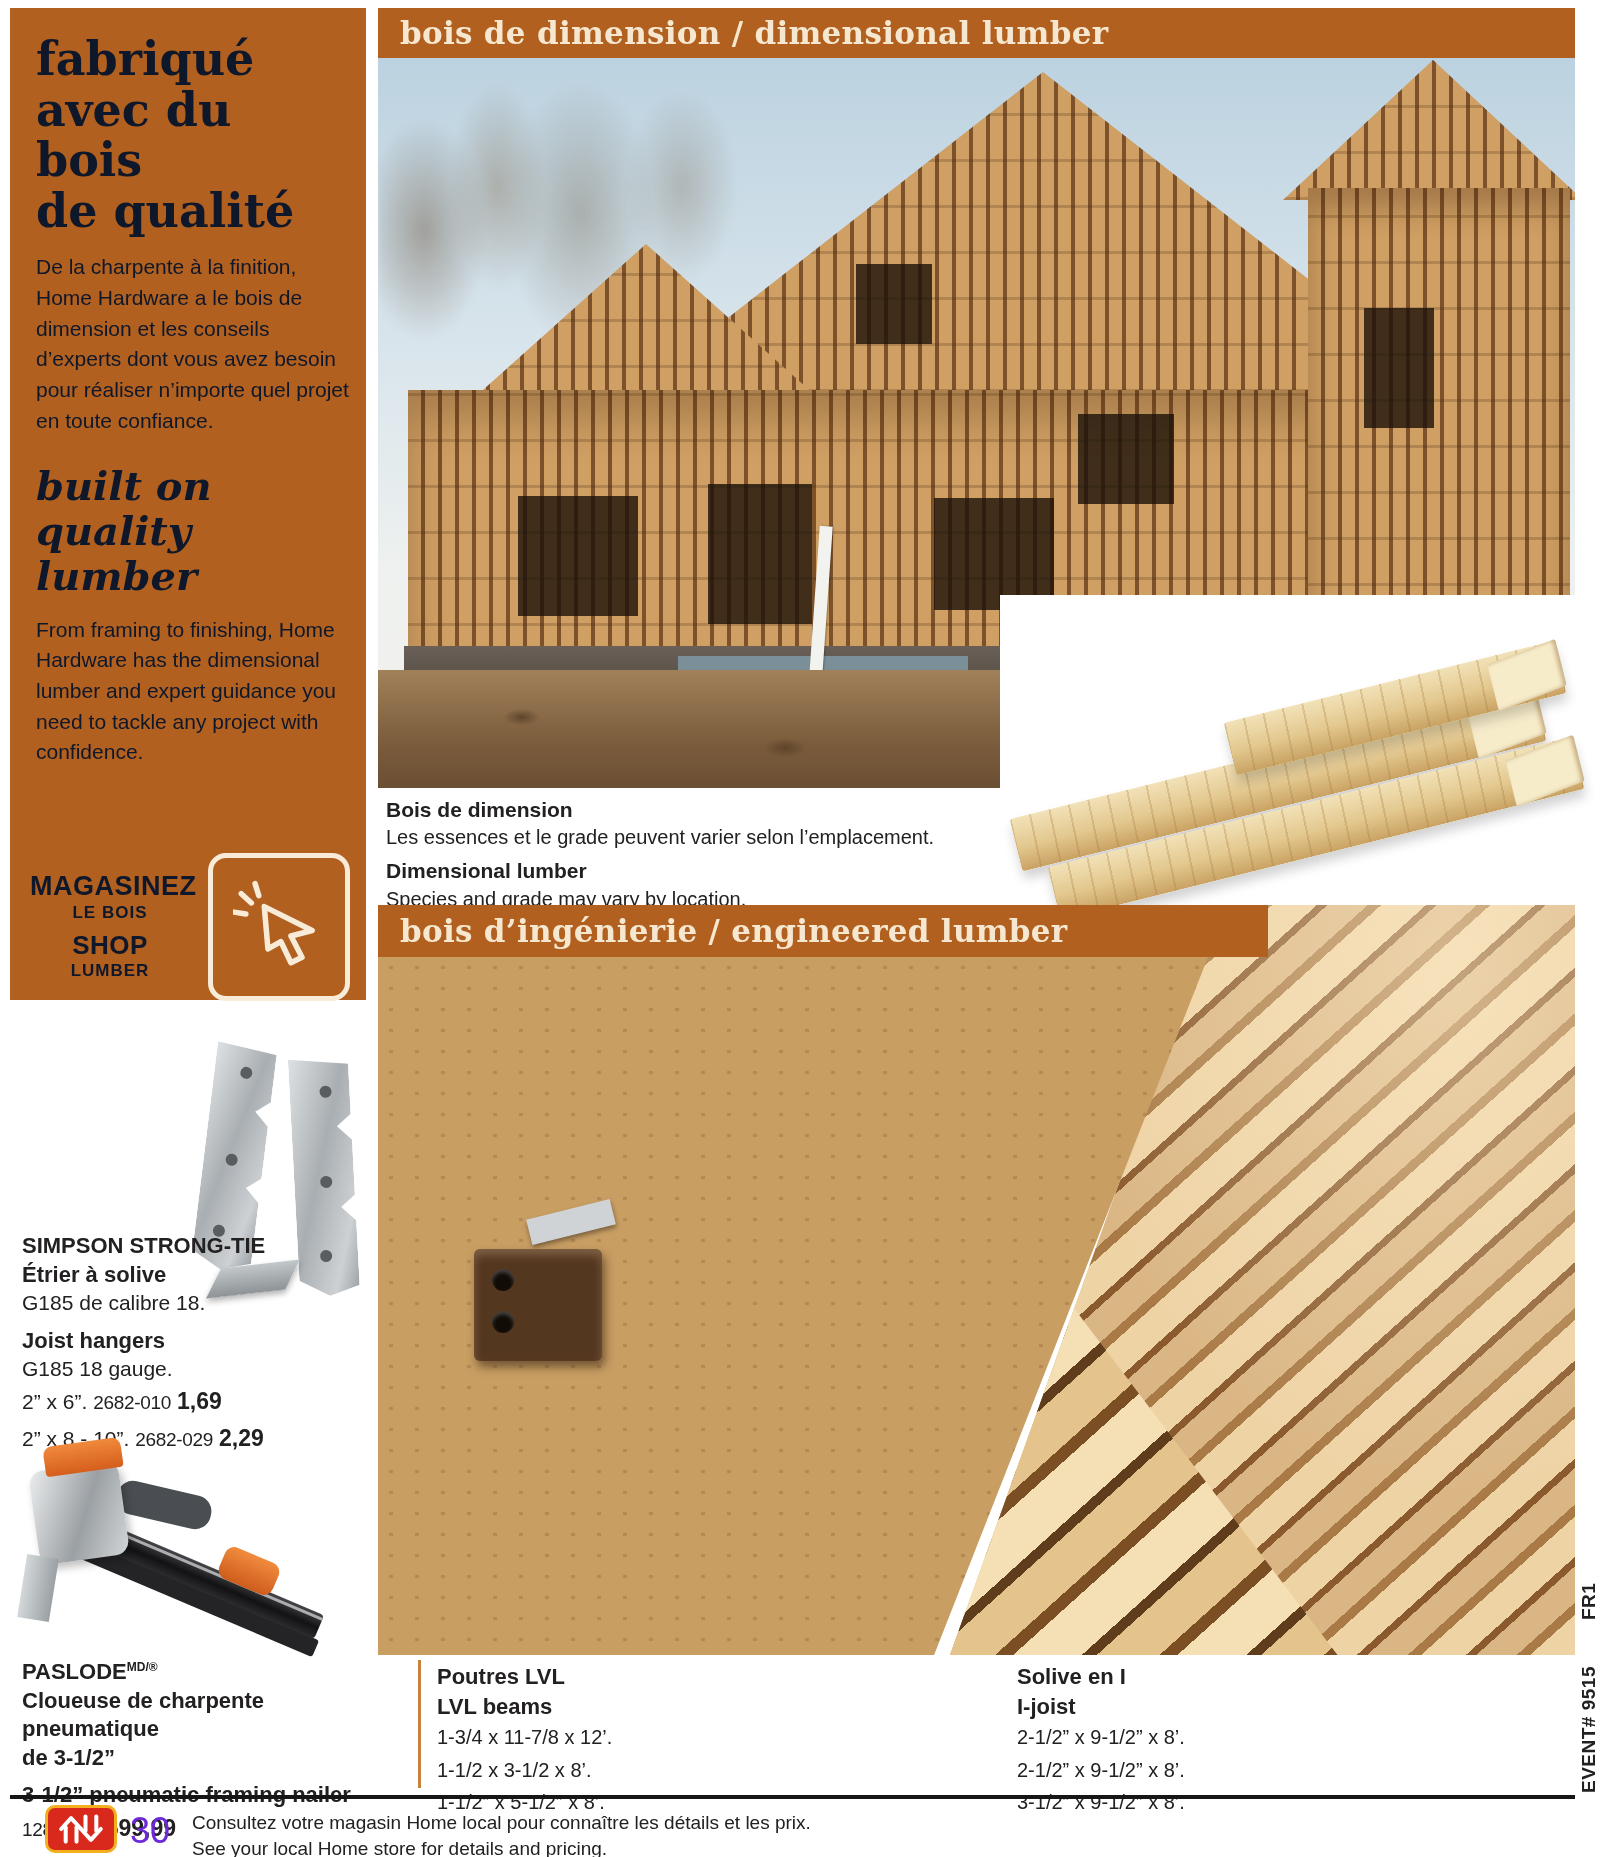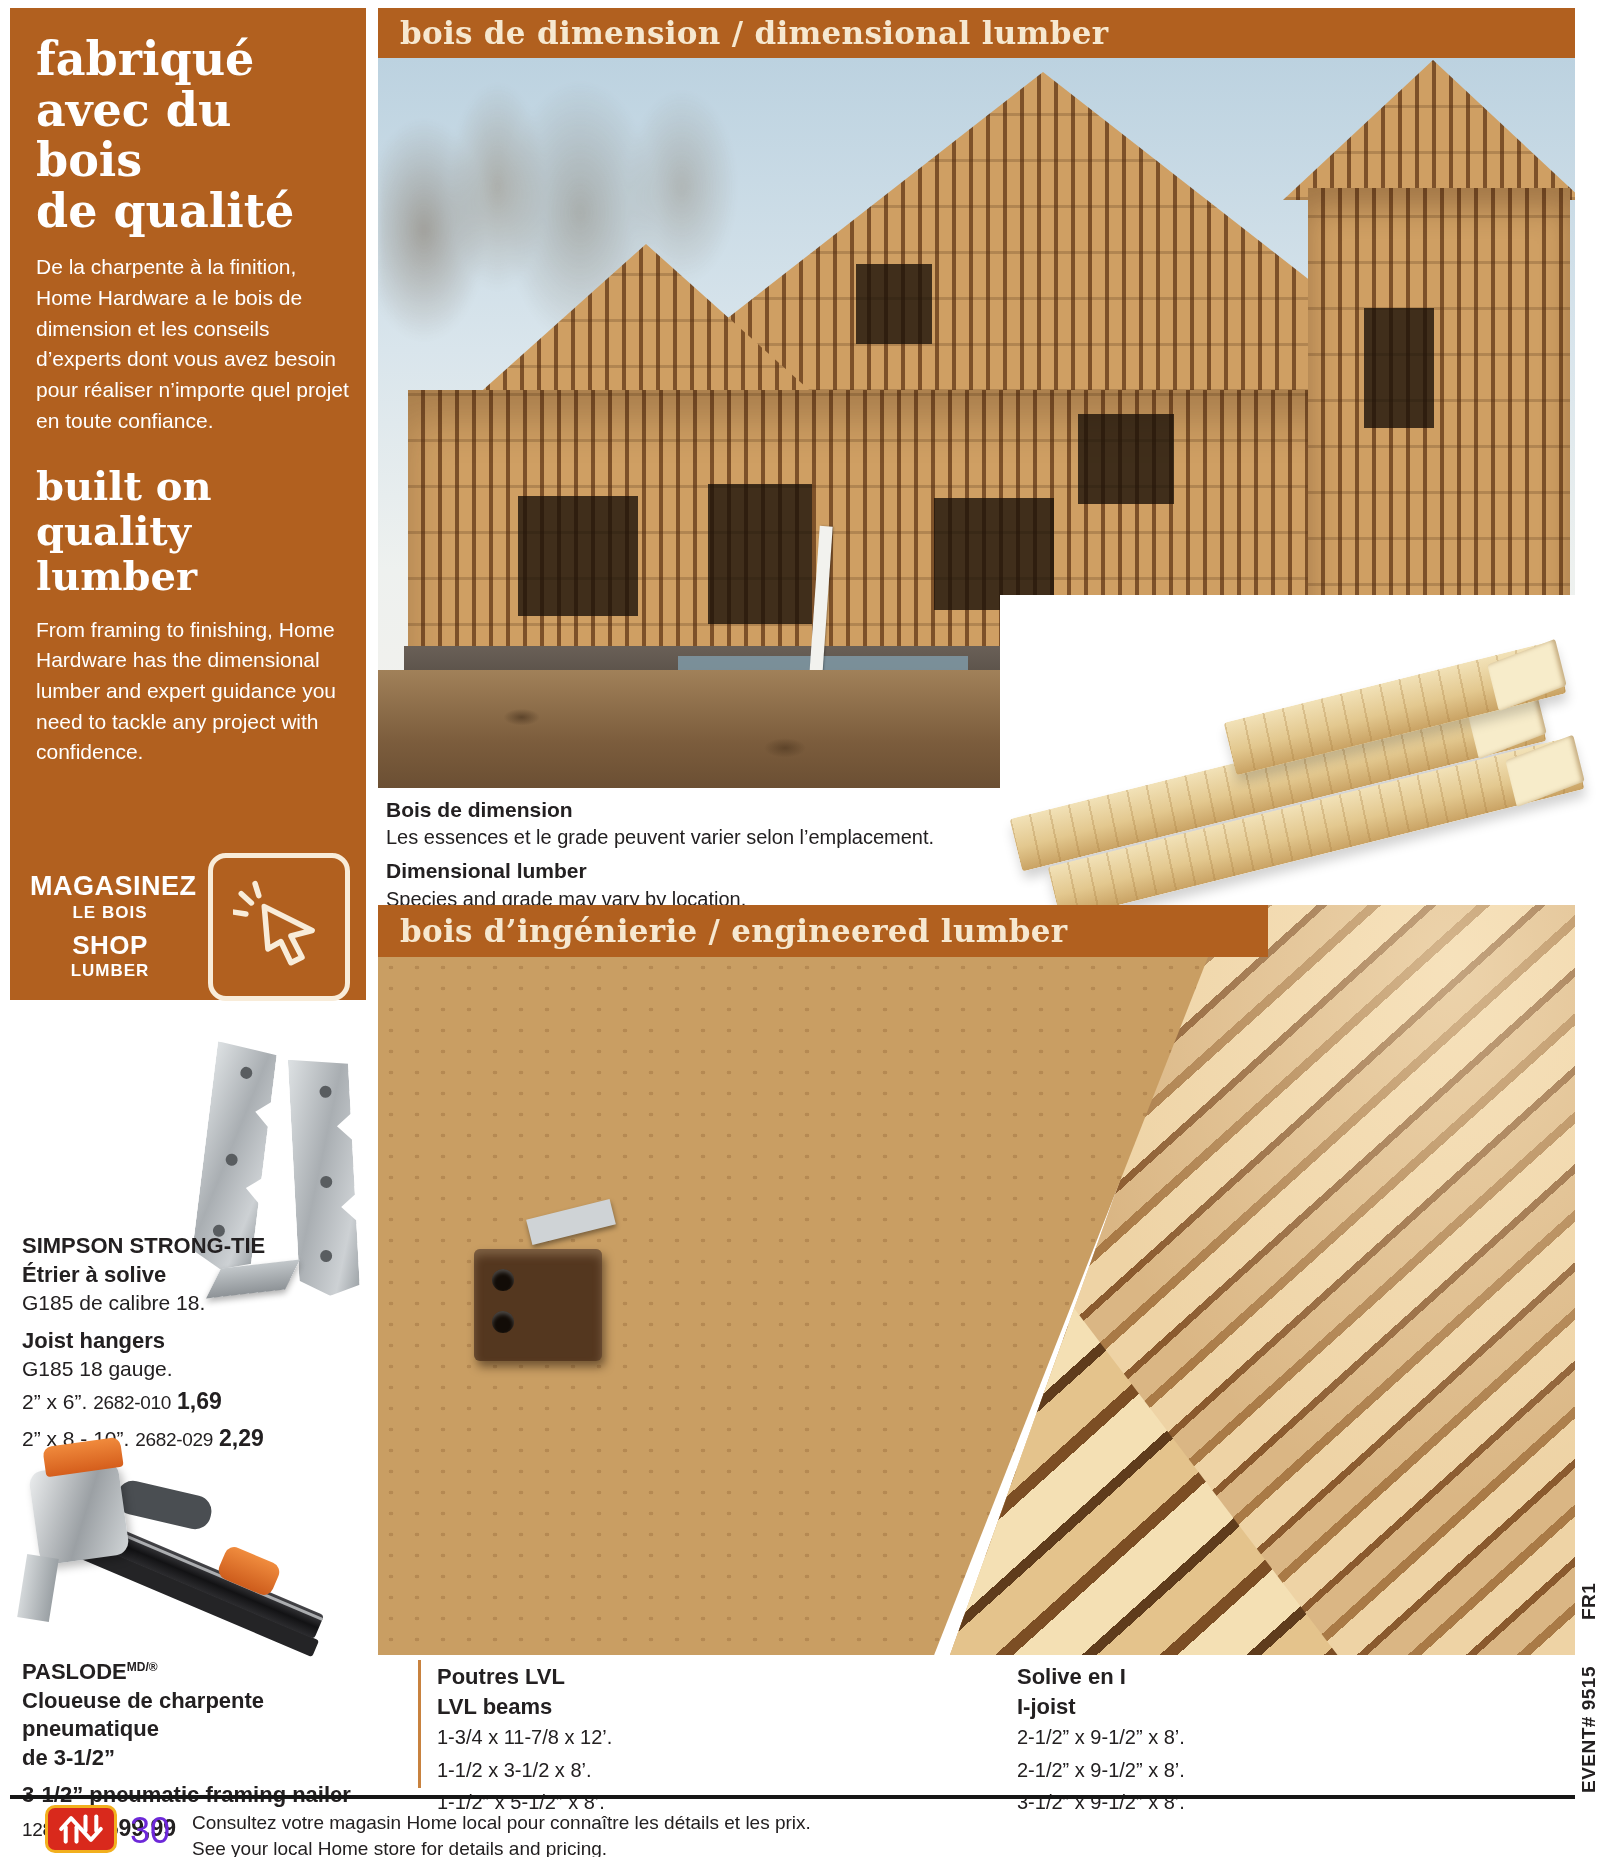--- a/index.html
+++ b/index.html
@@ -1,26 +1,26 @@
 <!DOCTYPE html>
 <html><head>
 <meta charset="utf-8">
 <style>
   html,body{margin:0;padding:0;background:#e9e9e9;}
   .page{position:relative;width:1600px;height:1857px;background:#ffffff;
         font-family:"Liberation Sans",sans-serif;overflow:hidden;margin:0 auto;
         color:#232021;}
   
   .intro{position:absolute;left:10px;top:8px;width:356px;height:992px;
-         background:#b1601f;color:#ffffff;}
+         background:#b1601f;color:#0f172a;}
   .intro-inner{position:absolute;left:26px;top:26px;right:14px;}
   .h-serif{font-family:"DejaVu Serif",serif;font-weight:700;white-space:pre-line;}
   .intro h1{margin:0;font-size:46px;line-height:1.1;}
   .intro .para{font-size:21px;line-height:1.46;margin-top:16px;width:318px;}
-  .intro h2{margin:28px 0 0 0;font-size:40px;line-height:1.12;}
+  .intro h2{margin:28px 0 0 0;font-size:40px;line-height:1.12;font-style:italic;}
   .shop-row{position:absolute;left:20px;top:845px;width:320px;display:flex;align-items:center;}
   .shop-words{width:160px;text-align:center;}
   .shop-main{font-size:27px;font-weight:bold;letter-spacing:.5px;line-height:1.1;}
   .shop-sub{font-size:17px;font-weight:bold;letter-spacing:1px;line-height:1.3;}
   .shop-main.en{margin-top:7px;font-size:26px;}
   .shop-btn{margin-left:18px;width:138px;height:138px;border:5px solid #f8ecd9;
             border-radius:18px;display:flex;align-items:center;justify-content:center;cursor:pointer;}
   
   .banner{position:absolute;background:#b1601f;color:#f6e8d0;
           font-family:"DejaVu Serif",serif;font-weight:700;font-size:31px;

